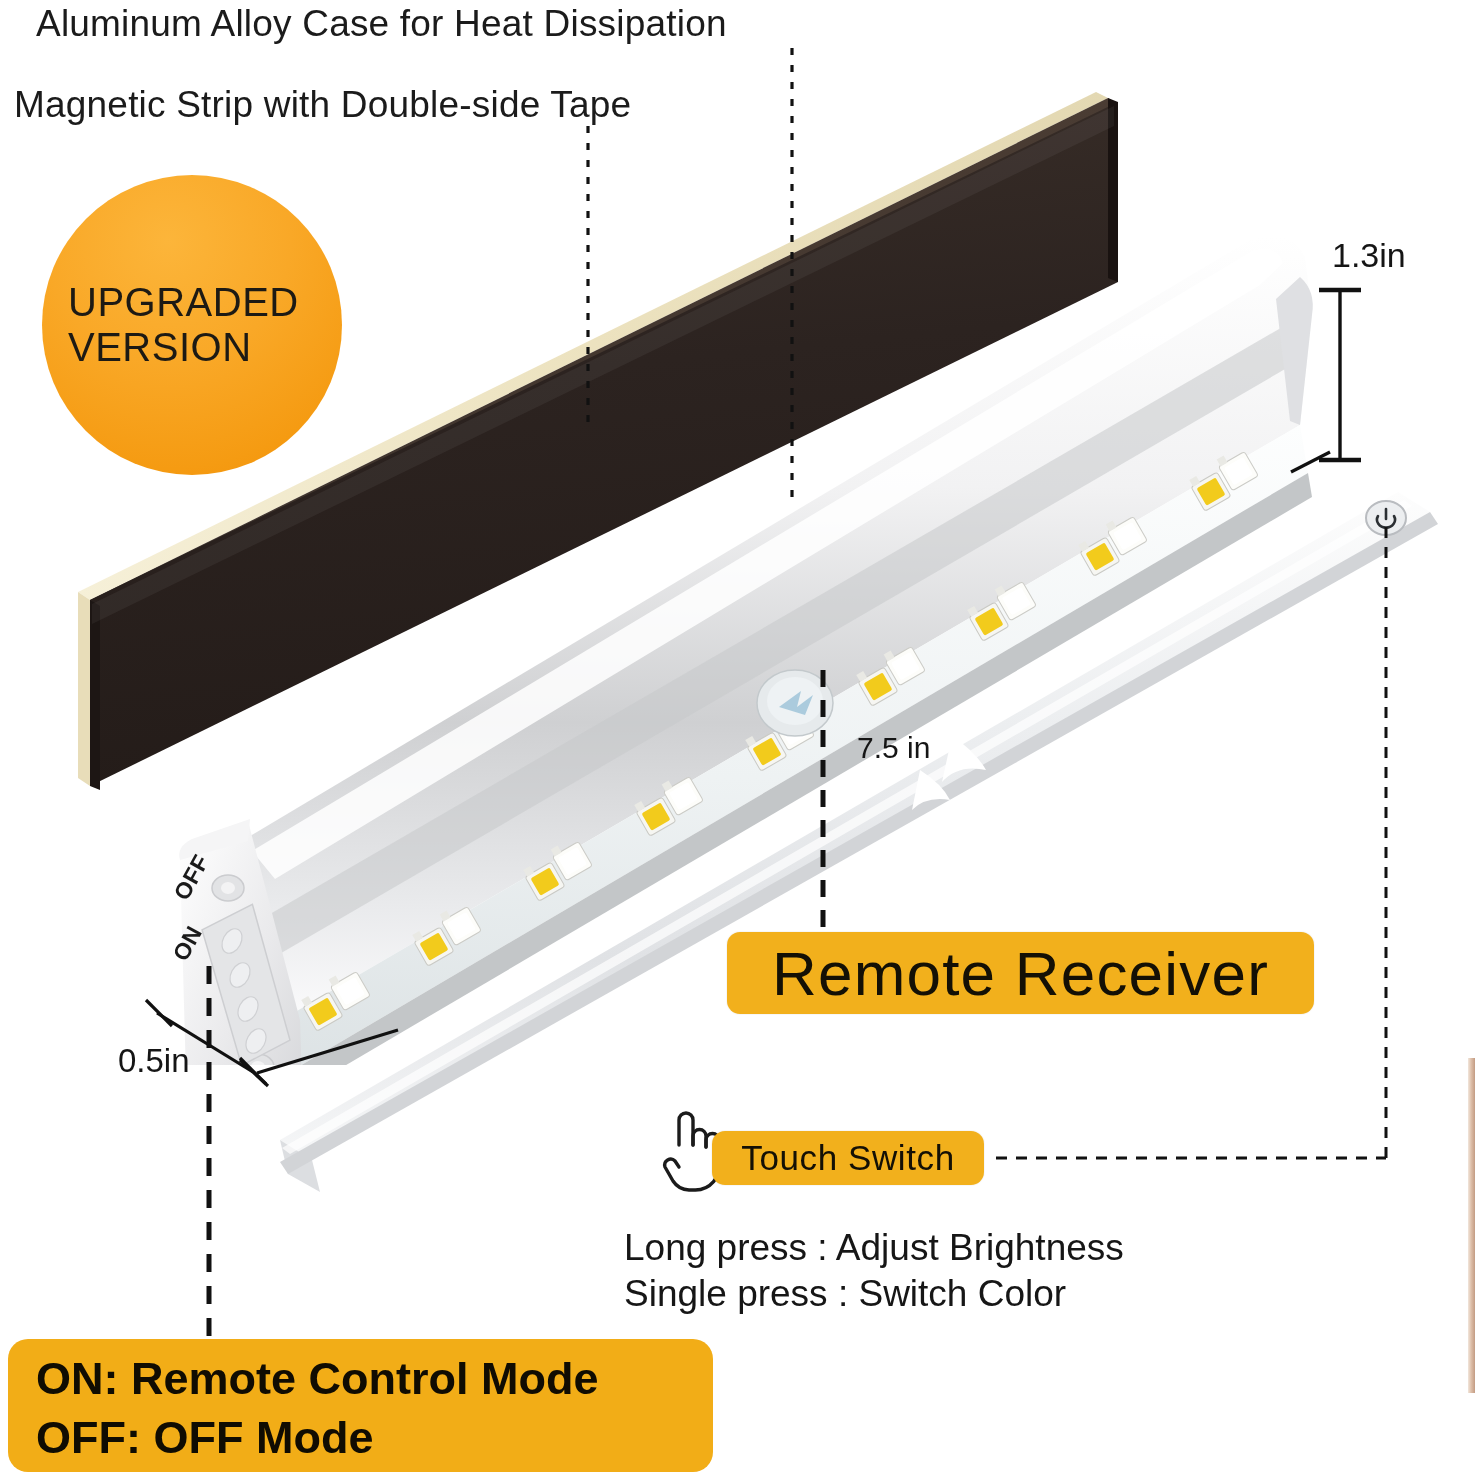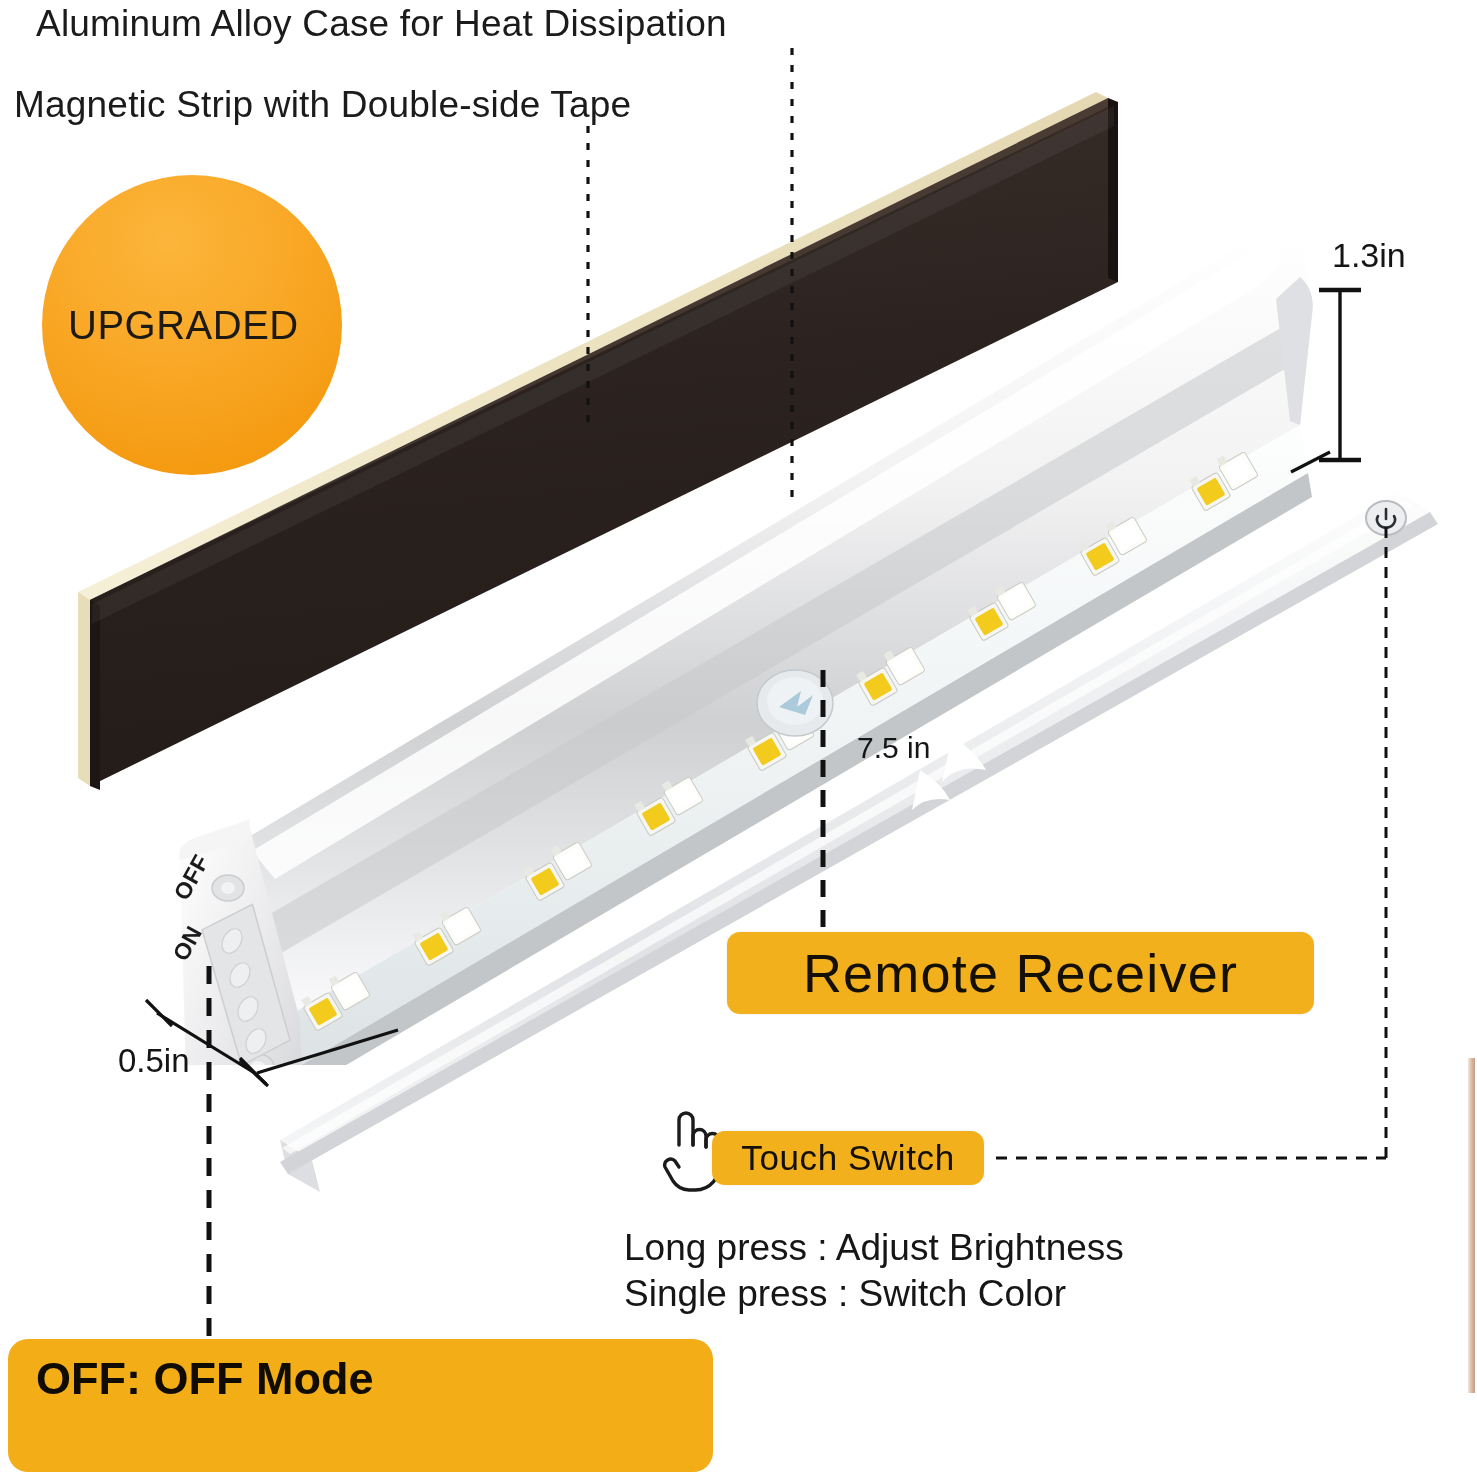--- a/index.html
+++ b/index.html
@@ -43,21 +43,21 @@
 
   
   .sw-label{position:absolute;font-size:23px;font-weight:bold;color:#1a1a1a;
             transform-origin:center center;letter-spacing:.5px;}
   #sw-off{left:168px;top:864px;transform:rotate(-61deg);}
   #sw-on{left:170px;top:930px;transform:rotate(-61deg);}
 
   
   .pill{position:absolute;background:#f2b01c;border-radius:13px;display:flex;align-items:center;
         justify-content:center;color:#141005;font-weight:400;box-shadow:0 0 0 1px rgba(0,0,0,.03);}
-  #pill-remote{left:727px;top:932px;width:587px;height:82px;font-size:54px;letter-spacing:1.2px;}
+  #pill-remote{left:727px;top:932px;width:587px;height:82px;font-size:62px;letter-spacing:1.2px;}
   #pill-touch{left:712px;top:1131px;width:272px;height:54px;font-size:35px;letter-spacing:.6px;}
 
   
   .hand-icon{position:absolute;left:661px;top:1107px;width:62px;height:90px;}
 
   
   .press{position:absolute;left:624px;font-size:37px;color:#161616;white-space:nowrap;line-height:1.06;}
   #press-long{top:1228px;}
   #press-single{top:1274px;}
 
@@ -73,20 +73,21 @@
 </head>
 <body>
 
 <div class="stage">
 
   <div class="cap" id="cap-alloy">Aluminum Alloy Case for Heat Dissipation</div>
   <div class="cap" id="cap-magnet">Magnetic Strip with Double-side Tape</div>
 
   <div class="badge-circle">
     <span>UPGRADED</span>
+    <span>VERSION</span>
   </div>
 
   <div class="magstrip">
     <svg width="1062" height="700" viewBox="0 0 1062 700">
       <defs>
         <linearGradient id="magface" x1="0" y1="0" x2="0.15" y2="1">
           <stop offset="0" stop-color="#3a2f29"></stop>
           <stop offset="0.45" stop-color="#2c2320"></stop>
           <stop offset="1" stop-color="#241c19"></stop>
         </linearGradient>
@@ -330,18 +331,19 @@
                a24,24 0 0 1 -24,28 L28,83
                a20,20 0 0 1 -16,-9 L4,60 a6,6 0 0 1 10,-6 L18,60"></path>
     </g>
   </svg>
   <div class="pill" id="pill-touch">Touch Switch</div>
 
   <div class="press" id="press-long">Long press : Adjust Brightness</div>
   <div class="press" id="press-single">Single press : Switch Color</div>
 
   <div class="banner">
+    <div>ON: Remote Control Mode</div>
     <div>OFF: OFF Mode</div>
   </div>
 
   <div class="sliver"></div>
 
 </div>
 
 </body></html>

